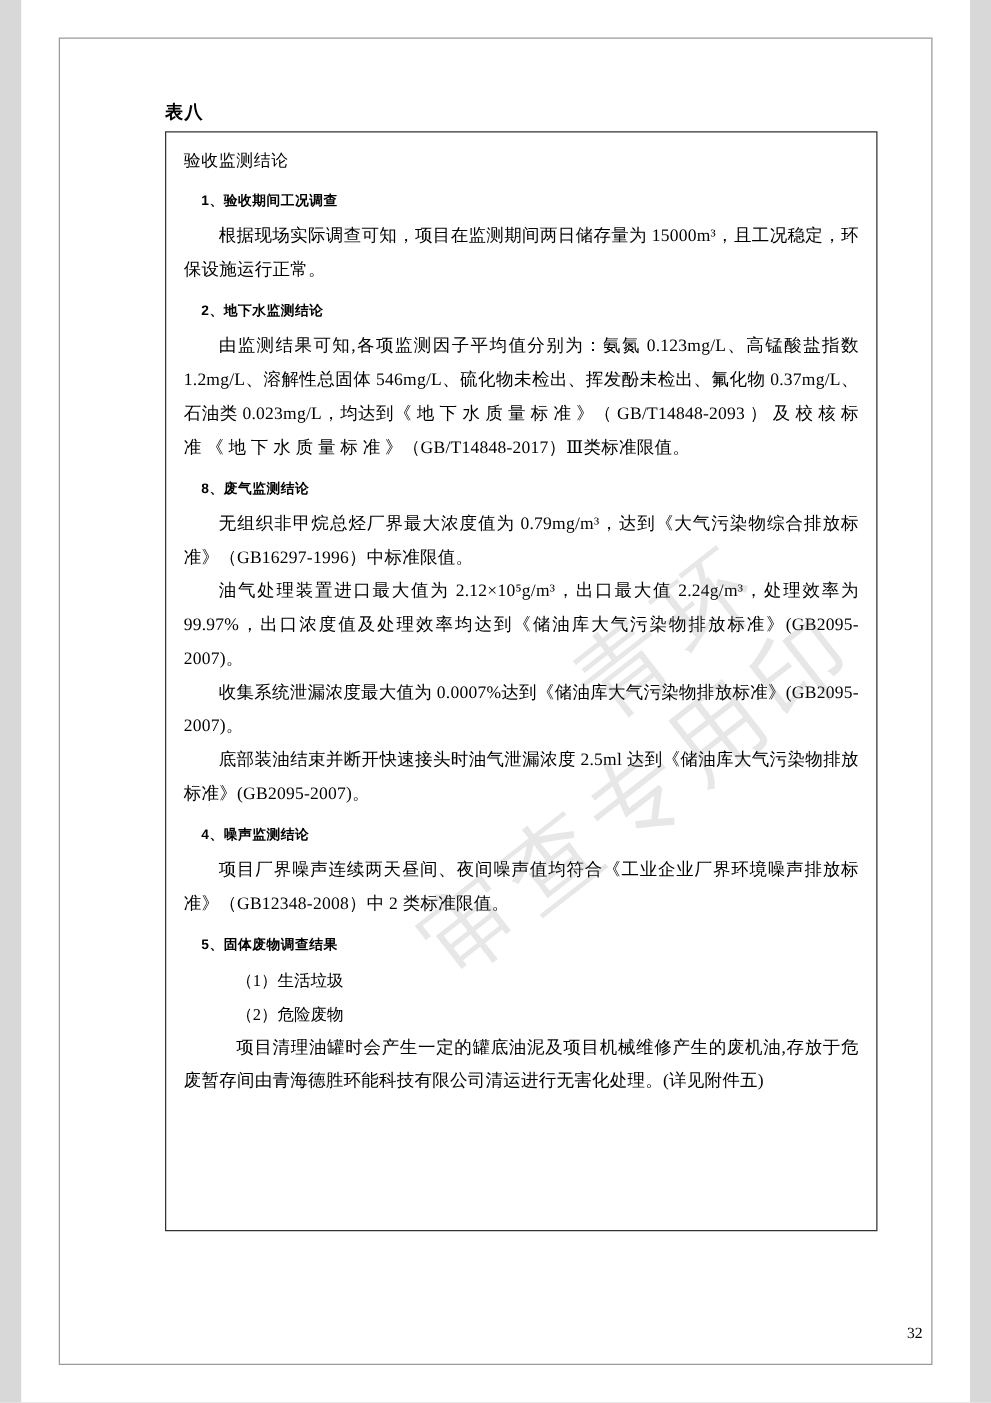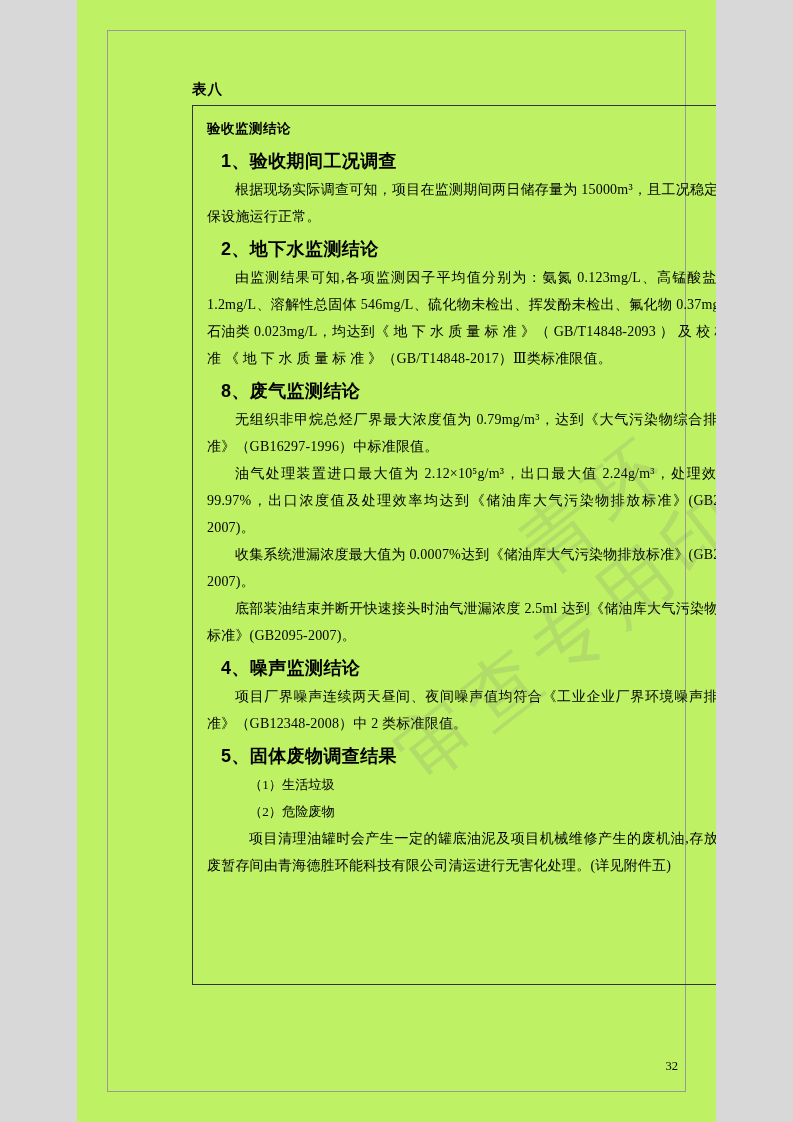--- a/index.html
+++ b/index.html
@@ -5,23 +5,23 @@
   html, body {
     margin: 0;
     padding: 0;
     background: #d8d8d8;
   }
   body {
     font-family: "Liberation Serif", "DejaVu Serif", serif;
   }
   .page {
     position: relative;
-    width: 639px;
+    width: 759px;
     height: 1122px;
-    background: #bef264;
+    background: #ffffff;
     margin: 0 auto;
     overflow: hidden;
   }
   
   .page-frame {
     position: absolute;
     left: 30px;
     top: 30px;
     right: 30px;
     bottom: 30px;
@@ -45,31 +45,31 @@
   .doc-box {
     border: 1px solid #333;
     box-sizing: border-box;
     padding: 10px 14px 16px 14px;
     min-height: 880px;
     position: relative;
     background: transparent;
   }
   .heading {
     font-family: "Liberation Sans", "DejaVu Sans", sans-serif;
-    font-weight: 700;
+    font-weight: 400;
     font-size: 13.5px;
     line-height: 26px;
     color: #000;
     margin: 0 0 2px 0;
     letter-spacing: 0.5px;
   }
   .section-title {
     font-family: "Liberation Sans", "DejaVu Sans", sans-serif;
     font-weight: 700;
-    font-size: 18px;
+    font-size: 11px;
     line-height: 30px;
     color: #000;
     margin: 4px 0 0 0;
     padding-left: 14px;
     letter-spacing: 0.4px;
   }
   p.para {
     font-size: 14px;
     line-height: 27px;
     margin: 0;

